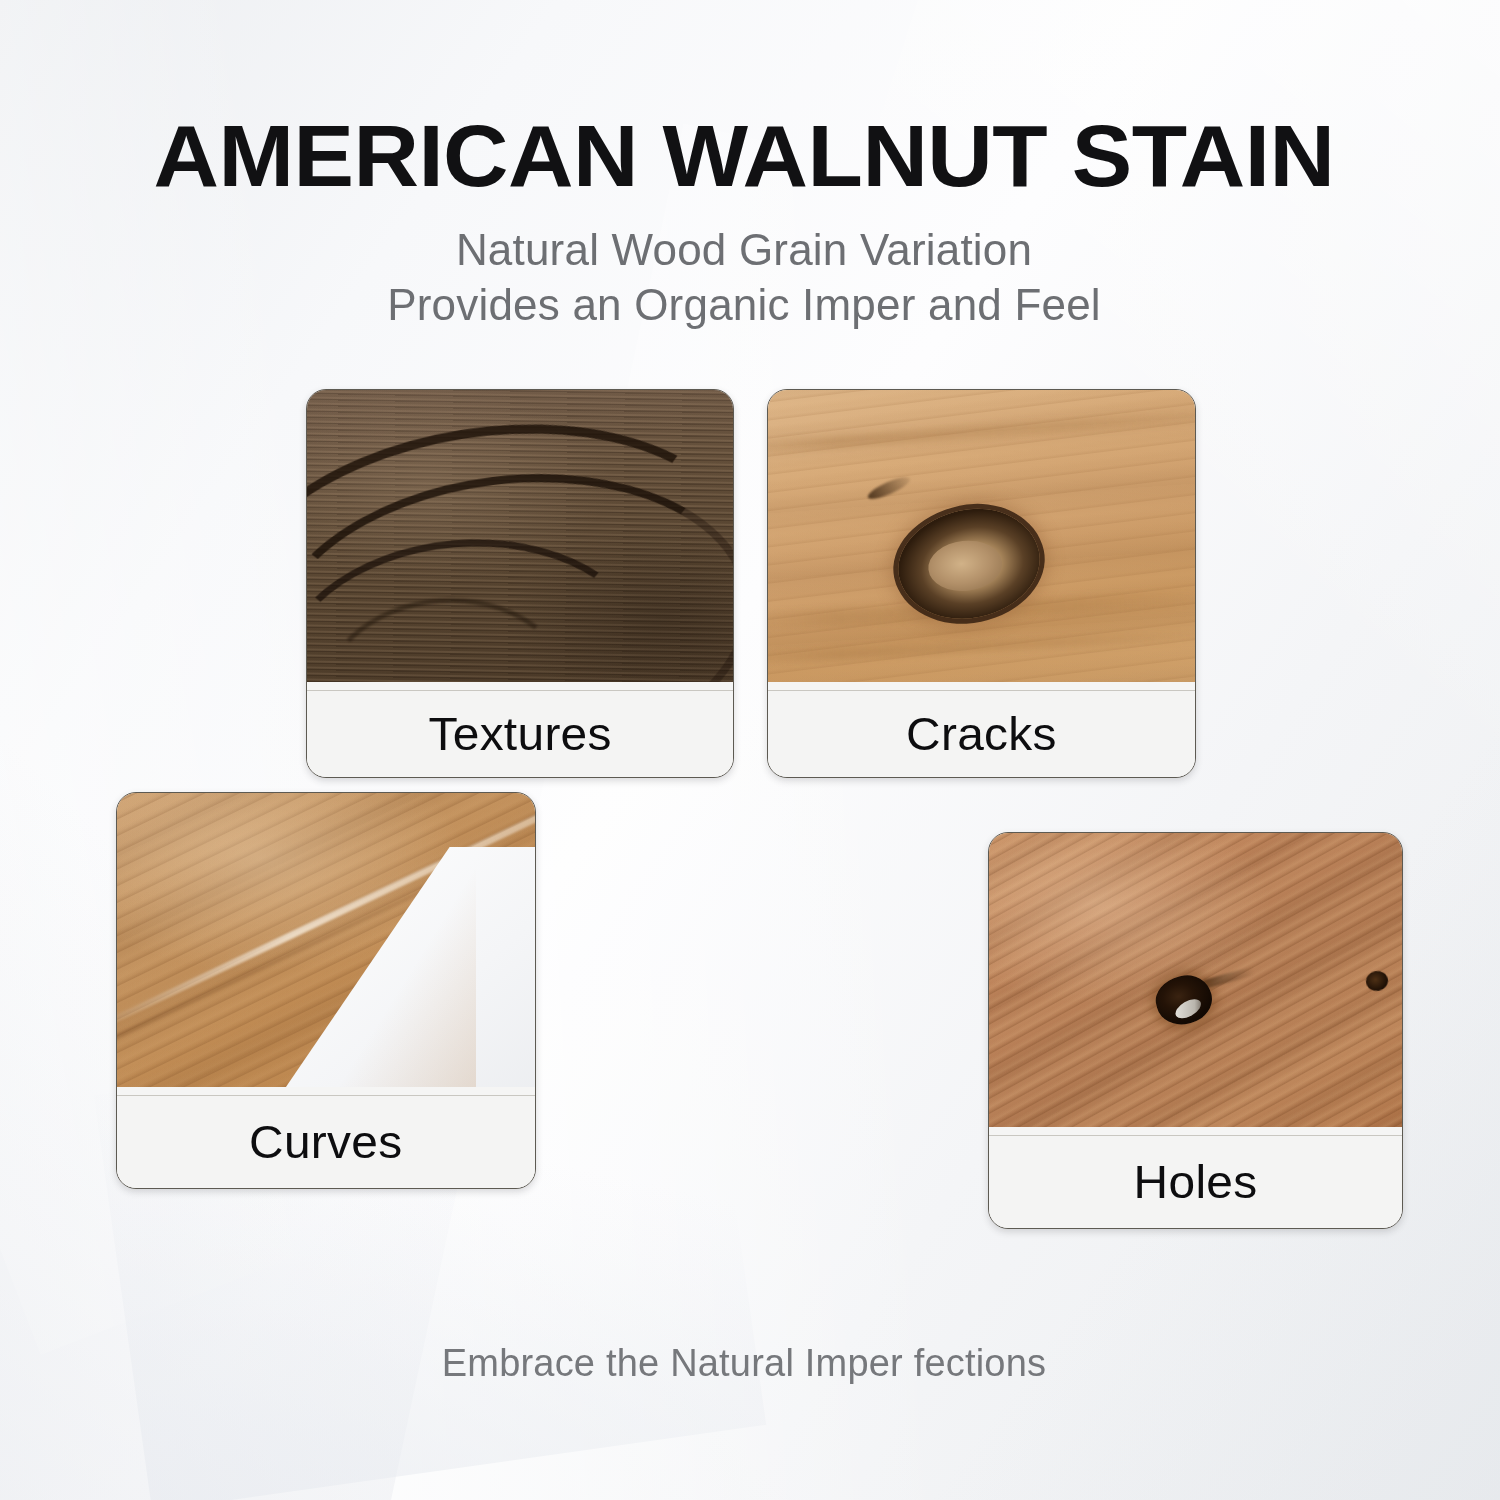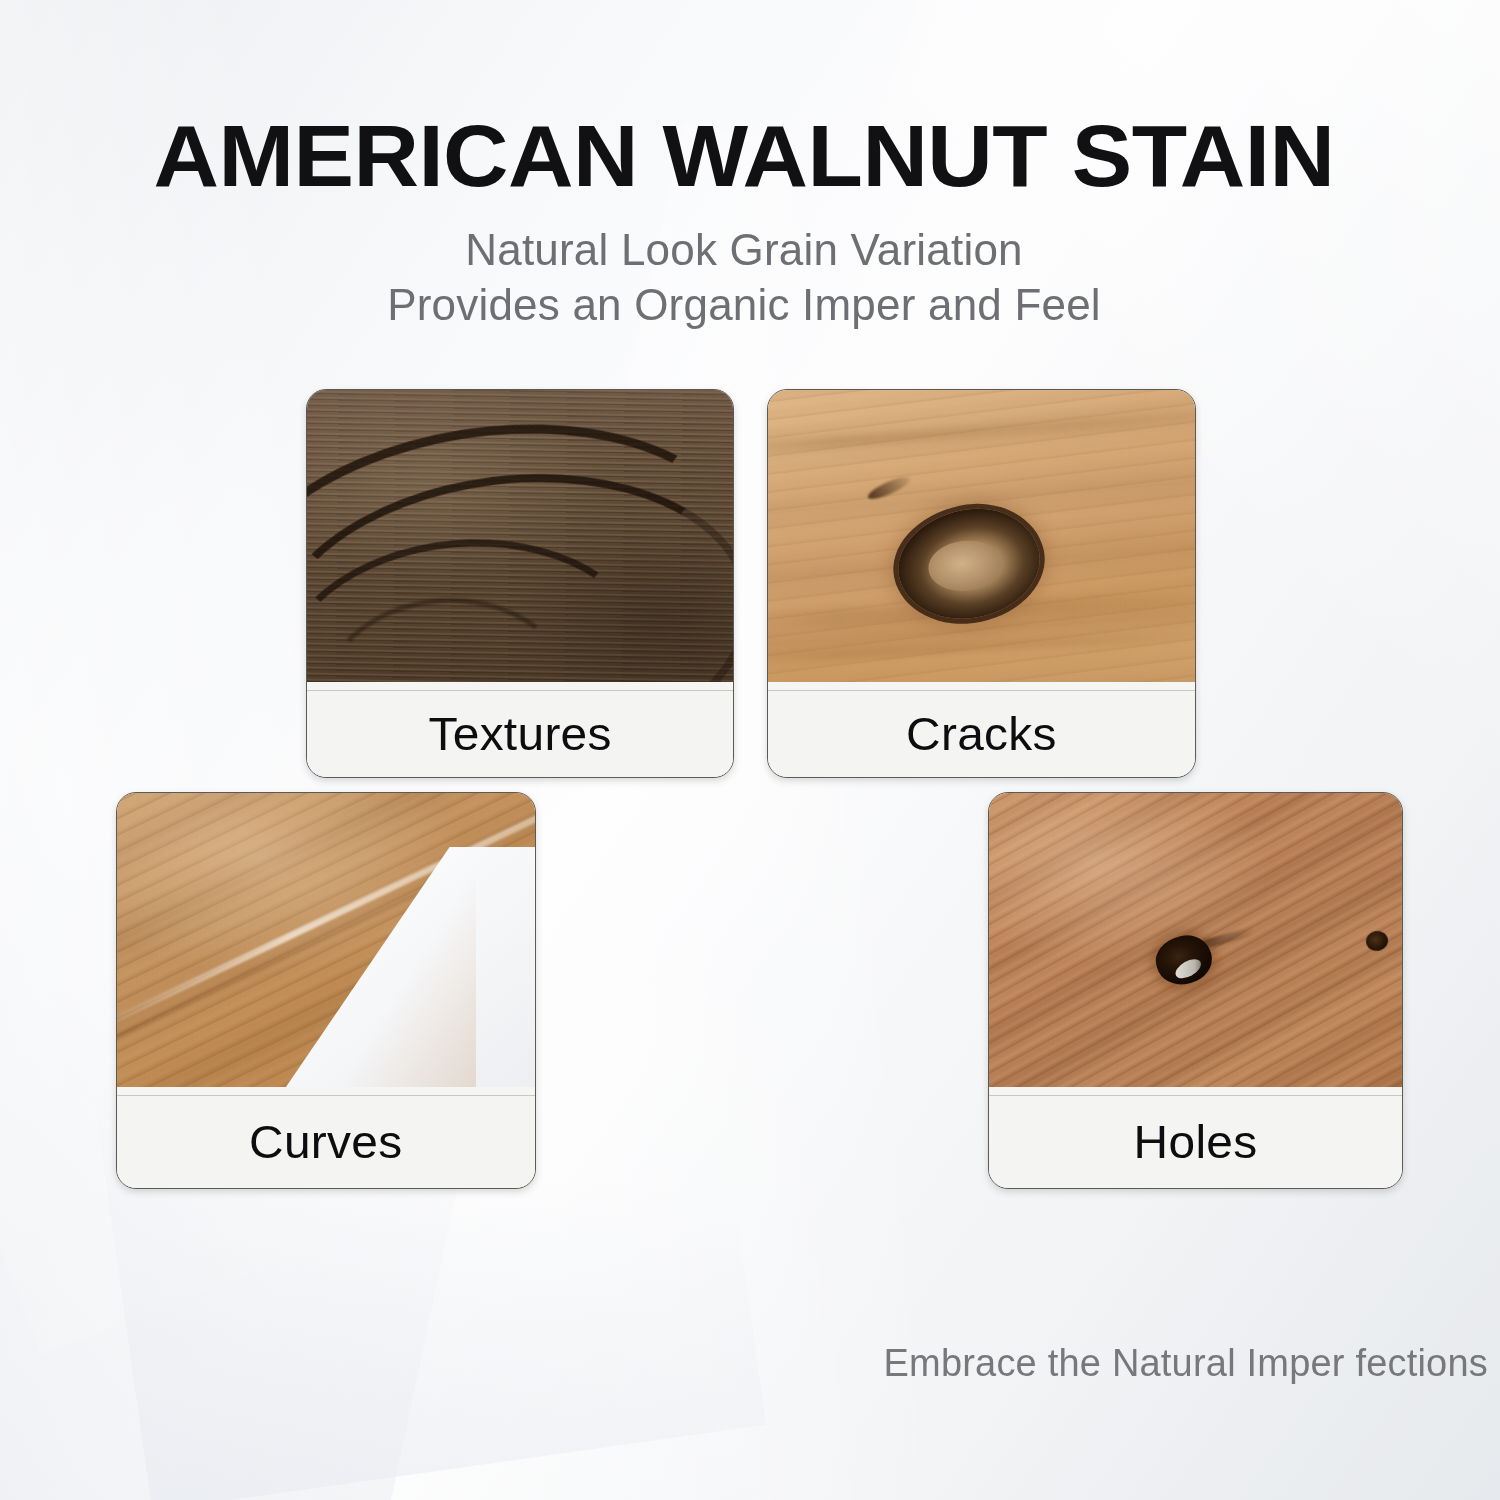--- a/index.html
+++ b/index.html
@@ -96,21 +96,20 @@
   #bottom-title .headline {
     font-size: 68px;
     transform: scaleX(1.02);
   }
   #bottom-sub {
     top: 1340px;
   }
   #bottom-sub .subtitle {
     font-size: 38px;
     color: #76787c;
-    text-align: right;
   }
 
   
   .card {
     position: absolute;
     border-radius: 20px;
     background: #f5f5f4;
     border: 1px solid #5d5a52;
     box-shadow: 0 3px 7px rgba(40,40,45,0.17);
     overflow: hidden;
@@ -138,21 +137,21 @@
     font-size: 46px;
     letter-spacing: 0.3px;
     transform: scaleX(1.04);
   }
 
   
   #card-textures { left: 306px; top: 389px; width: 426px; height: 387px; }
   #card-cracks   { left: 767px; top: 389px; width: 427px; height: 387px; }
   #card-curves   { left: 116px; top: 792px; width: 418px; height: 395px; }
   #card-knots    { left: 552px; top: 792px; width: 430px; height: 395px; }
-  #card-holes    { left: 988px; top: 792px; width: 413px; height: 395px; }
+  #card-holes    { left: 988px; top: 832px; width: 413px; height: 395px; }
 
   #card-textures .caption, #card-cracks .caption { height: 86px; }
   #card-curves .caption, #card-knots .caption, #card-holes .caption { height: 92px; }
 
   
 
   .wood { position: absolute; inset: 0; }
 
   
   .wood-textures {
@@ -462,21 +461,21 @@
   <div class="facet f3"></div>
   <div class="facet f4"></div>
   <div class="facet f5"></div>
   <div class="facet f6"></div>
 
   <div class="headline-wrap" id="title">
     <div class="headline">AMERICAN WALNUT STAIN</div>
   </div>
 
   <div class="headline-wrap" id="subtitle">
-    <div class="subtitle">Natural Look Grain Variation</div>
+    <div class="subtitle">Natural Wood Grain Variation</div>
     <div class="subtitle">Provides an Organic Imper and Feel</div>
   </div>
 
   <div class="card" id="card-textures">
     <div class="photo">
       <div class="wood wood-textures"></div>
       <div class="sheen-tl"></div>
       <div class="arc arc-a"></div>
       <div class="arc arc-b"></div>
       <div class="arc arc-c"></div>

